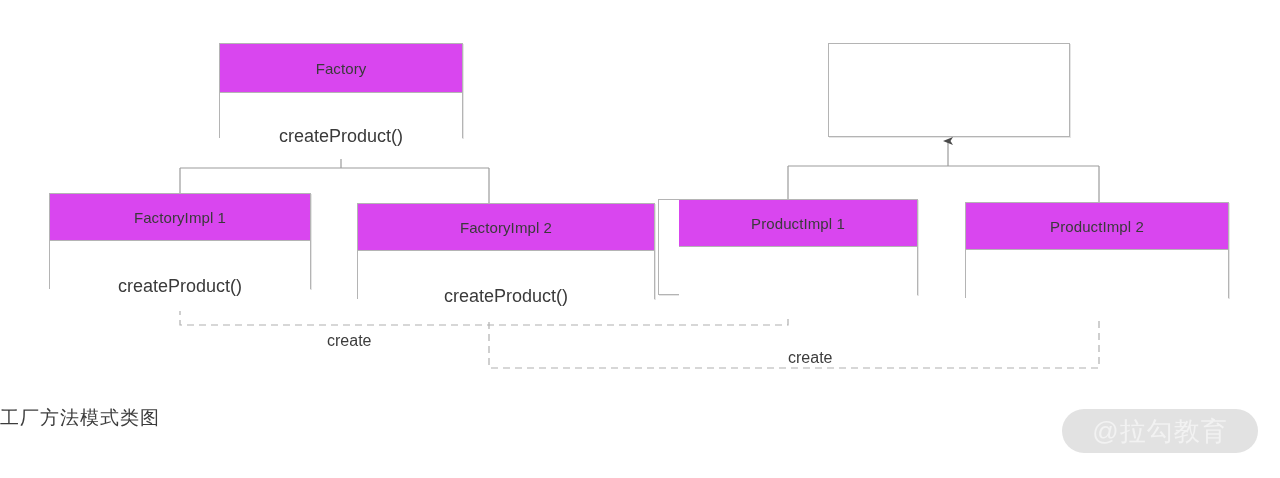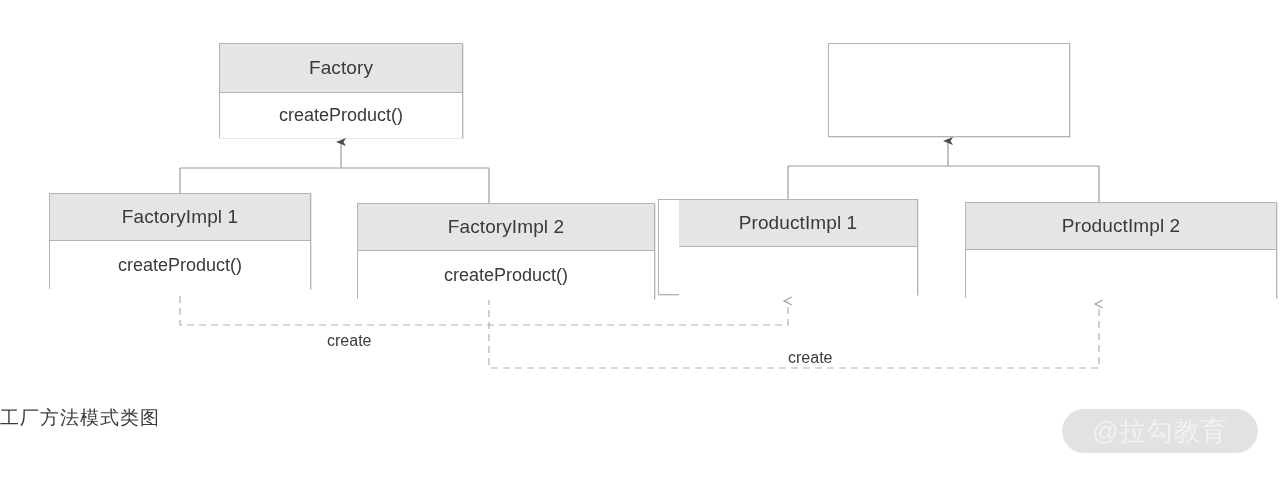--- a/index.html
+++ b/index.html
@@ -28,39 +28,40 @@
   
   .uml-class {
     position: absolute;
     box-sizing: border-box;
     border: 1px solid #b4b4b4;
     background: #ffffff;
     box-shadow: 1px 1px 0 rgba(0,0,0,0.10);
   }
   .uml-header {
     box-sizing: border-box;
-    background: #e5e5e5;
+    background: #d946ef;
     border-bottom: 1px solid #b4b4b4;
     display: flex;
     align-items: center;
     justify-content: center;
     color: #3a3a3a;
-    font-size: 19px;
+    font-size: 15px;
     letter-spacing: 0.1px;
     white-space: nowrap;
   }
   .uml-body {
     box-sizing: border-box;
     background: #ffffff;
     display: flex;
     align-items: center;
     justify-content: center;
     color: #3a3a3a;
     font-size: 18px;
     white-space: nowrap;
+    margin-top: 21px;
   }
   .uml-body.empty { color: transparent; }
 
   
   .edge-label {
     position: absolute;
     color: #3c3c3c;
     font-size: 16px;
     background: #ffffff;
     padding: 0 5px;
@@ -155,21 +156,21 @@
 
   <div class="uml-class" style="left:828px; top:43px; width:242px; height:94px;">
     <div class="uml-body empty" style="height:46px;"></div>
   </div>
 
   <div class="uml-class" style="left:658px; top:199px; width:260px; height:96px;padding-left:20px;">
     <div class="uml-header" style="height:47px;">ProductImpl 1</div>
     <div class="uml-body empty" style="height:49px;"></div>
   </div>
 
-  <div class="uml-class" style="left:965px; top:202px; width:312px; height:96px;">
+  <div class="uml-class" style="left:965px; top:202px; width:264px; height:96px;">
     <div class="uml-header" style="height:47px;">ProductImpl 2</div>
     <div class="uml-body empty" style="height:49px;"></div>
   </div>
 
   <div class="edge-label" style="left:322px; top:332px;">create</div>
 
   <div class="edge-label" style="left:783px; top:349px;">create</div>
 
   <div id="caption">工厂方法模式类图</div>
 

